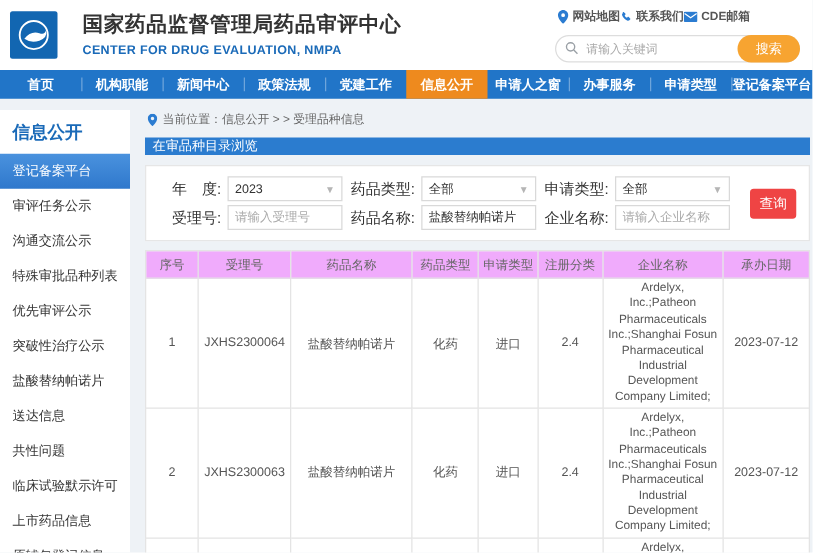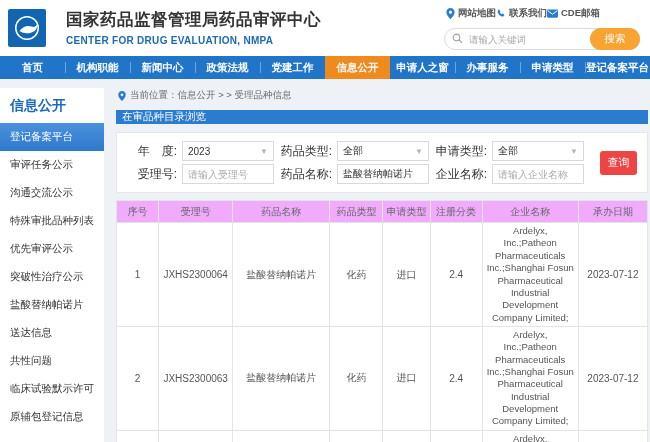--- a/index.html
+++ b/index.html
@@ -138,20 +138,21 @@
     <div class="sidebar-item active">登记备案平台</div>
     <div class="sidebar-item">审评任务公示</div>
     <div class="sidebar-item">沟通交流公示</div>
     <div class="sidebar-item">特殊审批品种列表</div>
     <div class="sidebar-item">优先审评公示</div>
     <div class="sidebar-item">突破性治疗公示</div>
     <div class="sidebar-item">盐酸替纳帕诺片</div>
     <div class="sidebar-item">送达信息</div>
     <div class="sidebar-item">共性问题</div>
     <div class="sidebar-item">临床试验默示许可</div>
+    <div class="sidebar-item">上市药品信息</div>
     <div class="sidebar-item">原辅包登记信息</div>
 
   </div>
 
   <div class="main">
     <div class="breadcrumb">
       <span class="icon">
         <svg width="8" height="10" viewBox="0 0 12 16">
             <path d="M6 0C2.7 0 0 2.7 0 6c0 4.5 6 10 6 10s6-5.5 6-10c0-3.3-2.7-6-6-6zm0 8.2A2.2 2.2 0 1 1 6 3.8a2.2 2.2 0 0 1 0 4.4z" fill="#2b7cd1"></path>
           </svg>

